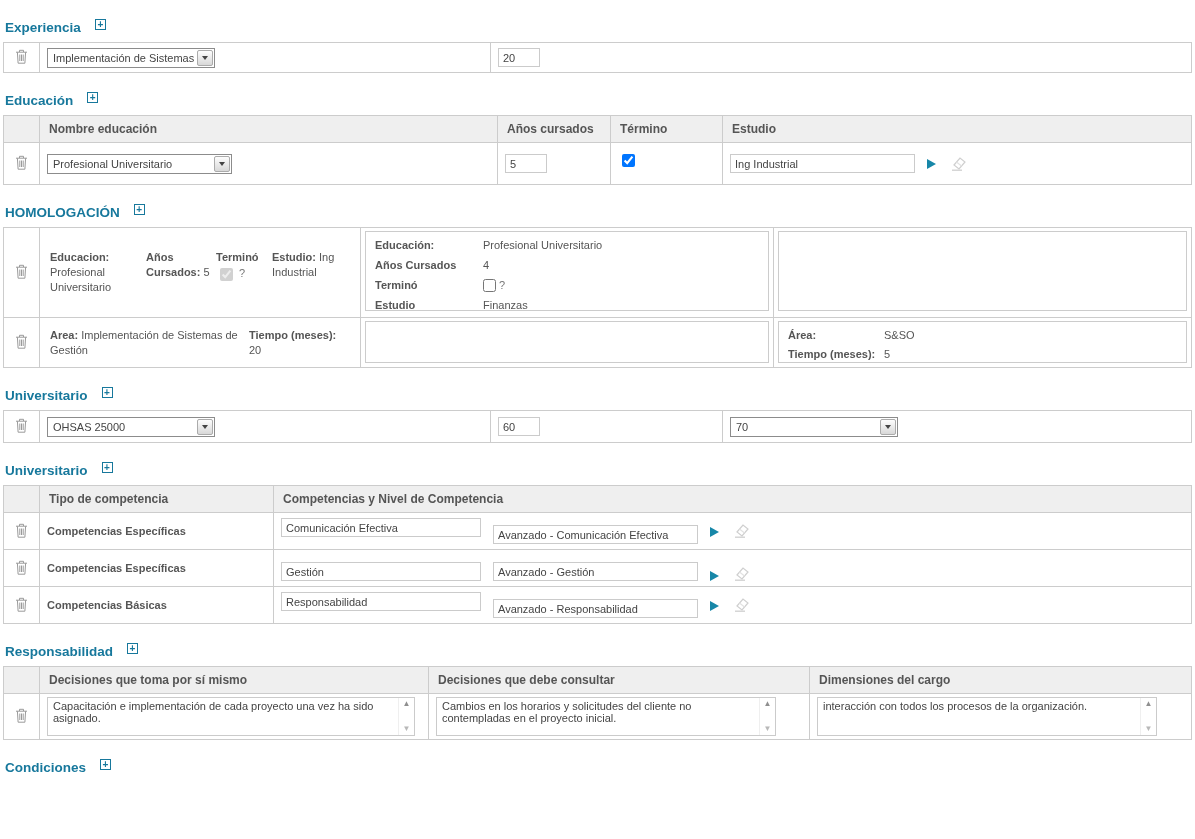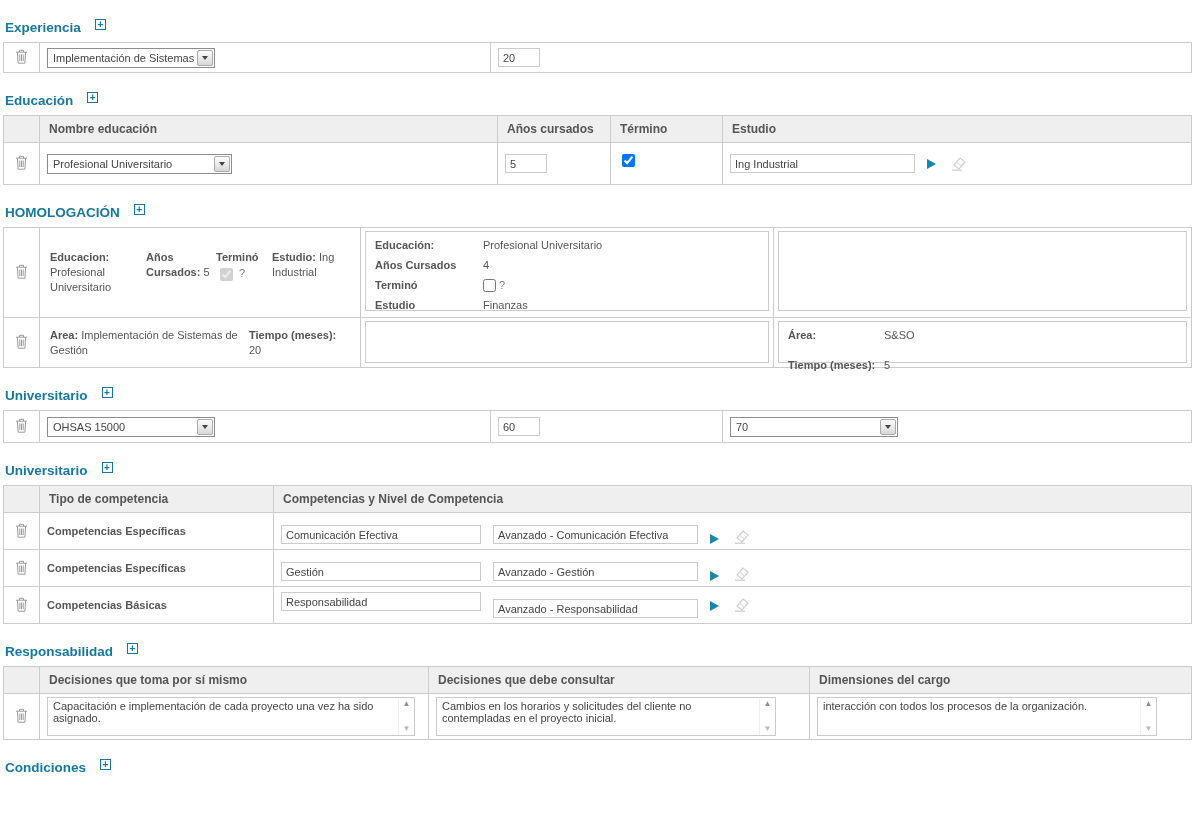--- a/index.html
+++ b/index.html
@@ -232,21 +232,21 @@
               <b>Tiempo (meses):</b>
               <span>20</span>
             </div>
           </div>
         </td>
         <td style="padding:2px; vertical-align:top">
           <div class="inner-box" style="height:42px"></div>
         </td>
         <td style="padding:2px; vertical-align:top">
           <div class="inner-box" style="height:42px">
-            <div class="kv" style="grid-template-columns:96px auto; row-gap:14px">
+            <div class="kv" style="grid-template-columns:96px auto; row-gap:3px">
               <b>Área:</b>
               <span>S&amp;SO</span>
               <b>Tiempo (meses):</b>
               <span>5</span>
             </div>
           </div>
         </td>
       </tr>
     </tbody>
       </table>
@@ -269,21 +269,21 @@
         <td class="del"><span class="trash-btn"><svg width="13" height="15" viewBox="0 0 13 15" fill="none" stroke="#9A9A9A">
                   <path d="M1 3.2 H12"></path>
                   <path d="M4.5 3 V1.3 H8.5 V3"></path>
                   <path d="M2.4 3.2 L3.1 14.2 H9.9 L10.6 3.2"></path>
                   <path d="M4.8 5.5 V12"></path>
                   <path d="M6.5 5.5 V12"></path>
                   <path d="M8.2 5.5 V12"></path>
                 </svg></span></td>
         <td>
           <span class="combo w168">
-            <span class="combo-text">OHSAS 15000</span>
+            <span class="combo-text">OHSAS 25000</span>
             <span class="combo-btn"></span>
           </span>
         </td>
         <td><input class="txt w42" value="60" style=""></td>
         <td>
           <span class="combo w168">
             <span class="combo-text">70</span>
             <span class="combo-btn"></span>
           </span>
         </td>
@@ -313,21 +313,21 @@
         <td class="del"><span class="trash-btn"><svg width="13" height="15" viewBox="0 0 13 15" fill="none" stroke="#9A9A9A">
                   <path d="M1 3.2 H12"></path>
                   <path d="M4.5 3 V1.3 H8.5 V3"></path>
                   <path d="M2.4 3.2 L3.1 14.2 H9.9 L10.6 3.2"></path>
                   <path d="M4.8 5.5 V12"></path>
                   <path d="M6.5 5.5 V12"></path>
                   <path d="M8.2 5.5 V12"></path>
                 </svg></span></td>
         <td><b>Competencias Específicas</b></td>
         <td>
-          <span class="icon-gap" style="align-items:flex-end">
+          <span class="icon-gap" style="align-items:flex-start">
             <input class="txt w200" value="Comunicación Efectiva" style="">
             <input class="txt w205" style="margin-top: 7px;" value="Avanzado - Comunicación Efectiva">
             <span class="play" style="margin-top:9px"></span>
             <svg width="20" height="15" style="margin-top:5px" viewBox="0 0 20 15">
                   <path d="M6 9 L12 2 L17 6 L11 13 Z" fill="#fff" stroke="#CFCFCF" stroke-width="1.2"></path>
                   <path d="M8.5 6 L13.5 10" stroke="#E2E2E2" stroke-width="1.2"></path>
                   <path d="M4 14.2 H14" stroke="#CFCFCF" stroke-width="1.3"></path>
                 </svg>
           </span>
         </td>

